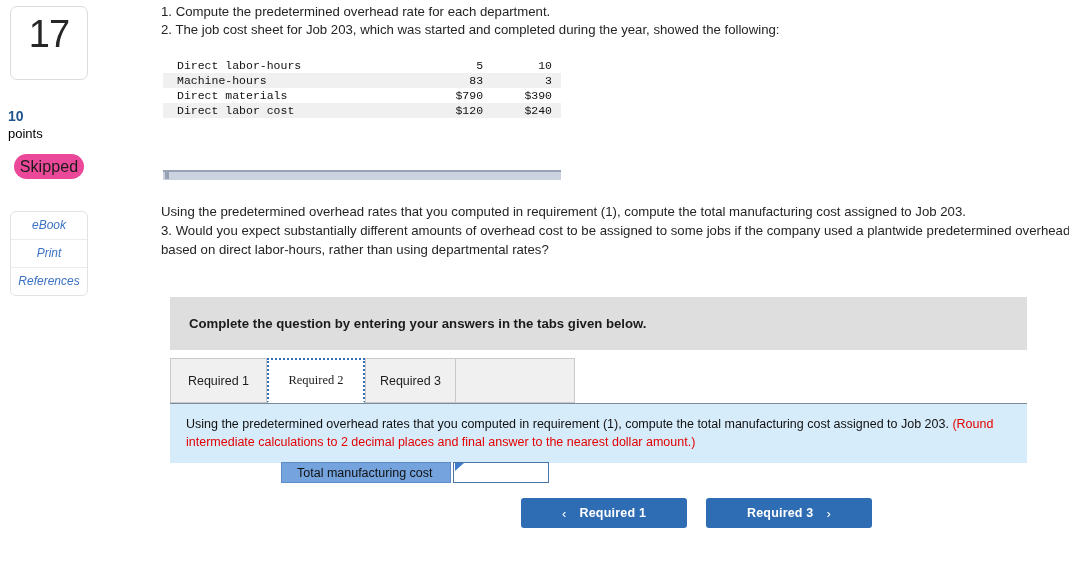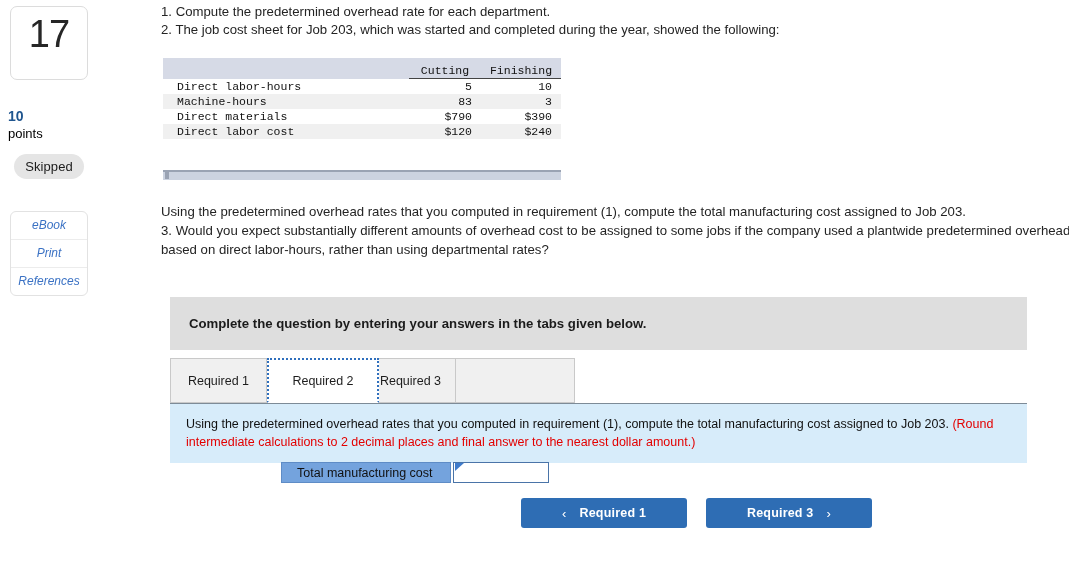--- a/index.html
+++ b/index.html
@@ -54,23 +54,23 @@
     position: absolute;
     left: 6px; top: 108px;
     font-size: 13px;
     color: #000000;
   }
   #status-badge {
     position: absolute;
     left: 12px; top: 136px;
     width: 70px; height: 25px;
     border-radius: 13px;
-    background: #e5e5e5;
+    background: #ec4899;
     color: #1b1b1b;
-    font-size: 13px;
+    font-size: 16px;
     display: flex;
     align-items: center;
     justify-content: center;
     letter-spacing: 0.1px;
   }
   #tool-box {
     position: absolute;
     left: 8px; top: 193px;
     width: 78px;
     border: 1px solid #e2e2e2;
@@ -221,21 +221,21 @@
     justify-content: center;
     cursor: pointer;
   }
   .tab.active {
     background: #ffffff;
     border: 2px dotted #2f6fbd;
     border-bottom: 2px solid #ffffff;
     z-index: 3;
   }
   #tab-0 { left: 0px;   width: 97px; }
-  #tab-1 { left: 97px;  width: 112px; }
+  #tab-1 { left: 97px;  width: 98px; font-family: Liberation Serif, serif; }
   #tab-2 { left: 195px; width: 91px; }
   #tabstrip-filler {
     position: absolute;
     left: 286px; top: 0;
     width: 119px; height: 45px;
     background: #f0f0f0;
     border: 1px solid #c9c9c9;
     border-left: none;
     box-sizing: border-box;
   }
@@ -345,25 +345,20 @@
 </div>
 
 <div id="main">
 
   <div class="prompt-line" id="prompt-1">1. Compute the predetermined overhead rate for each department.</div>
   <div class="prompt-line" id="prompt-2">2. The job cost sheet for Job 203, which was started and completed during the year, showed the following:</div>
 
   <div id="data-table-wrap">
     <table class="acct">
       <tbody>
-      <tr>
-        <td class="hdr-bg th-blank"></td>
-        <td class="hdr-bg th-sub col-cut">Cutting</td>
-        <td class="hdr-bg th-sub col-fin">Finishing</td>
-      </tr>
       <tr class="plain">
         <td class="row-label">Direct labor-hours</td>
         <td class="row-num">5</td>
         <td class="row-num">10</td>
       </tr>
       <tr class="stripe">
         <td class="row-label">Machine-hours</td>
         <td class="row-num">83</td>
         <td class="row-num">3</td>
       </tr>

